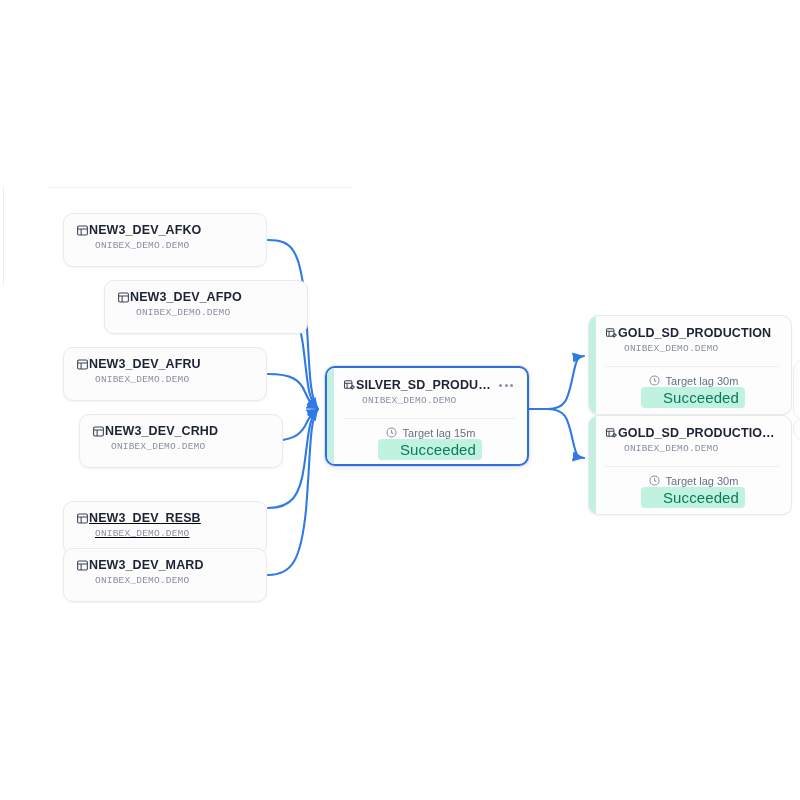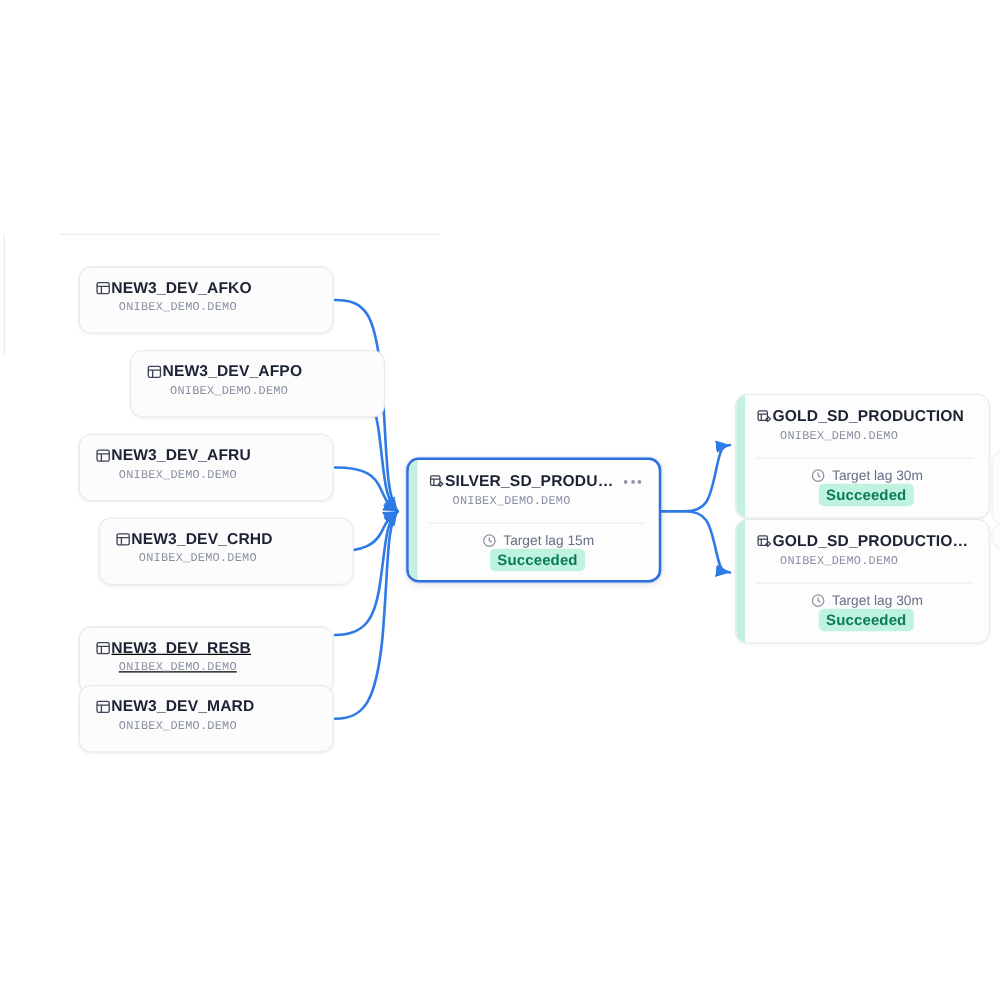--- a/index.html
+++ b/index.html
@@ -134,26 +134,26 @@
     flex-direction: column;
   }
   .lag {
     display: flex;
     align-items: center;
     gap: 5px;
     font-size: 11px;
     color: #667085;
   }
   .badge {
-    font-size: 12px;
-    font-weight: 700;
+    font-size: 15px;
+    font-weight: 400;
     color: #0b7a5b;
     background: #bff3e0;
     border-radius: 4px;
-    padding: 3px 6px 3px 6px;
+    padding: 3px 6px 3px 22px;
     line-height: 1;
     letter-spacing: .1px;
   }
 
   
   .node.selected {
     border: 2px solid #2f6fdd;
     box-shadow: 0 0 0 1px rgba(47,111,221,.12), 0 2px 6px rgba(16,24,40,.10);
   }
 

